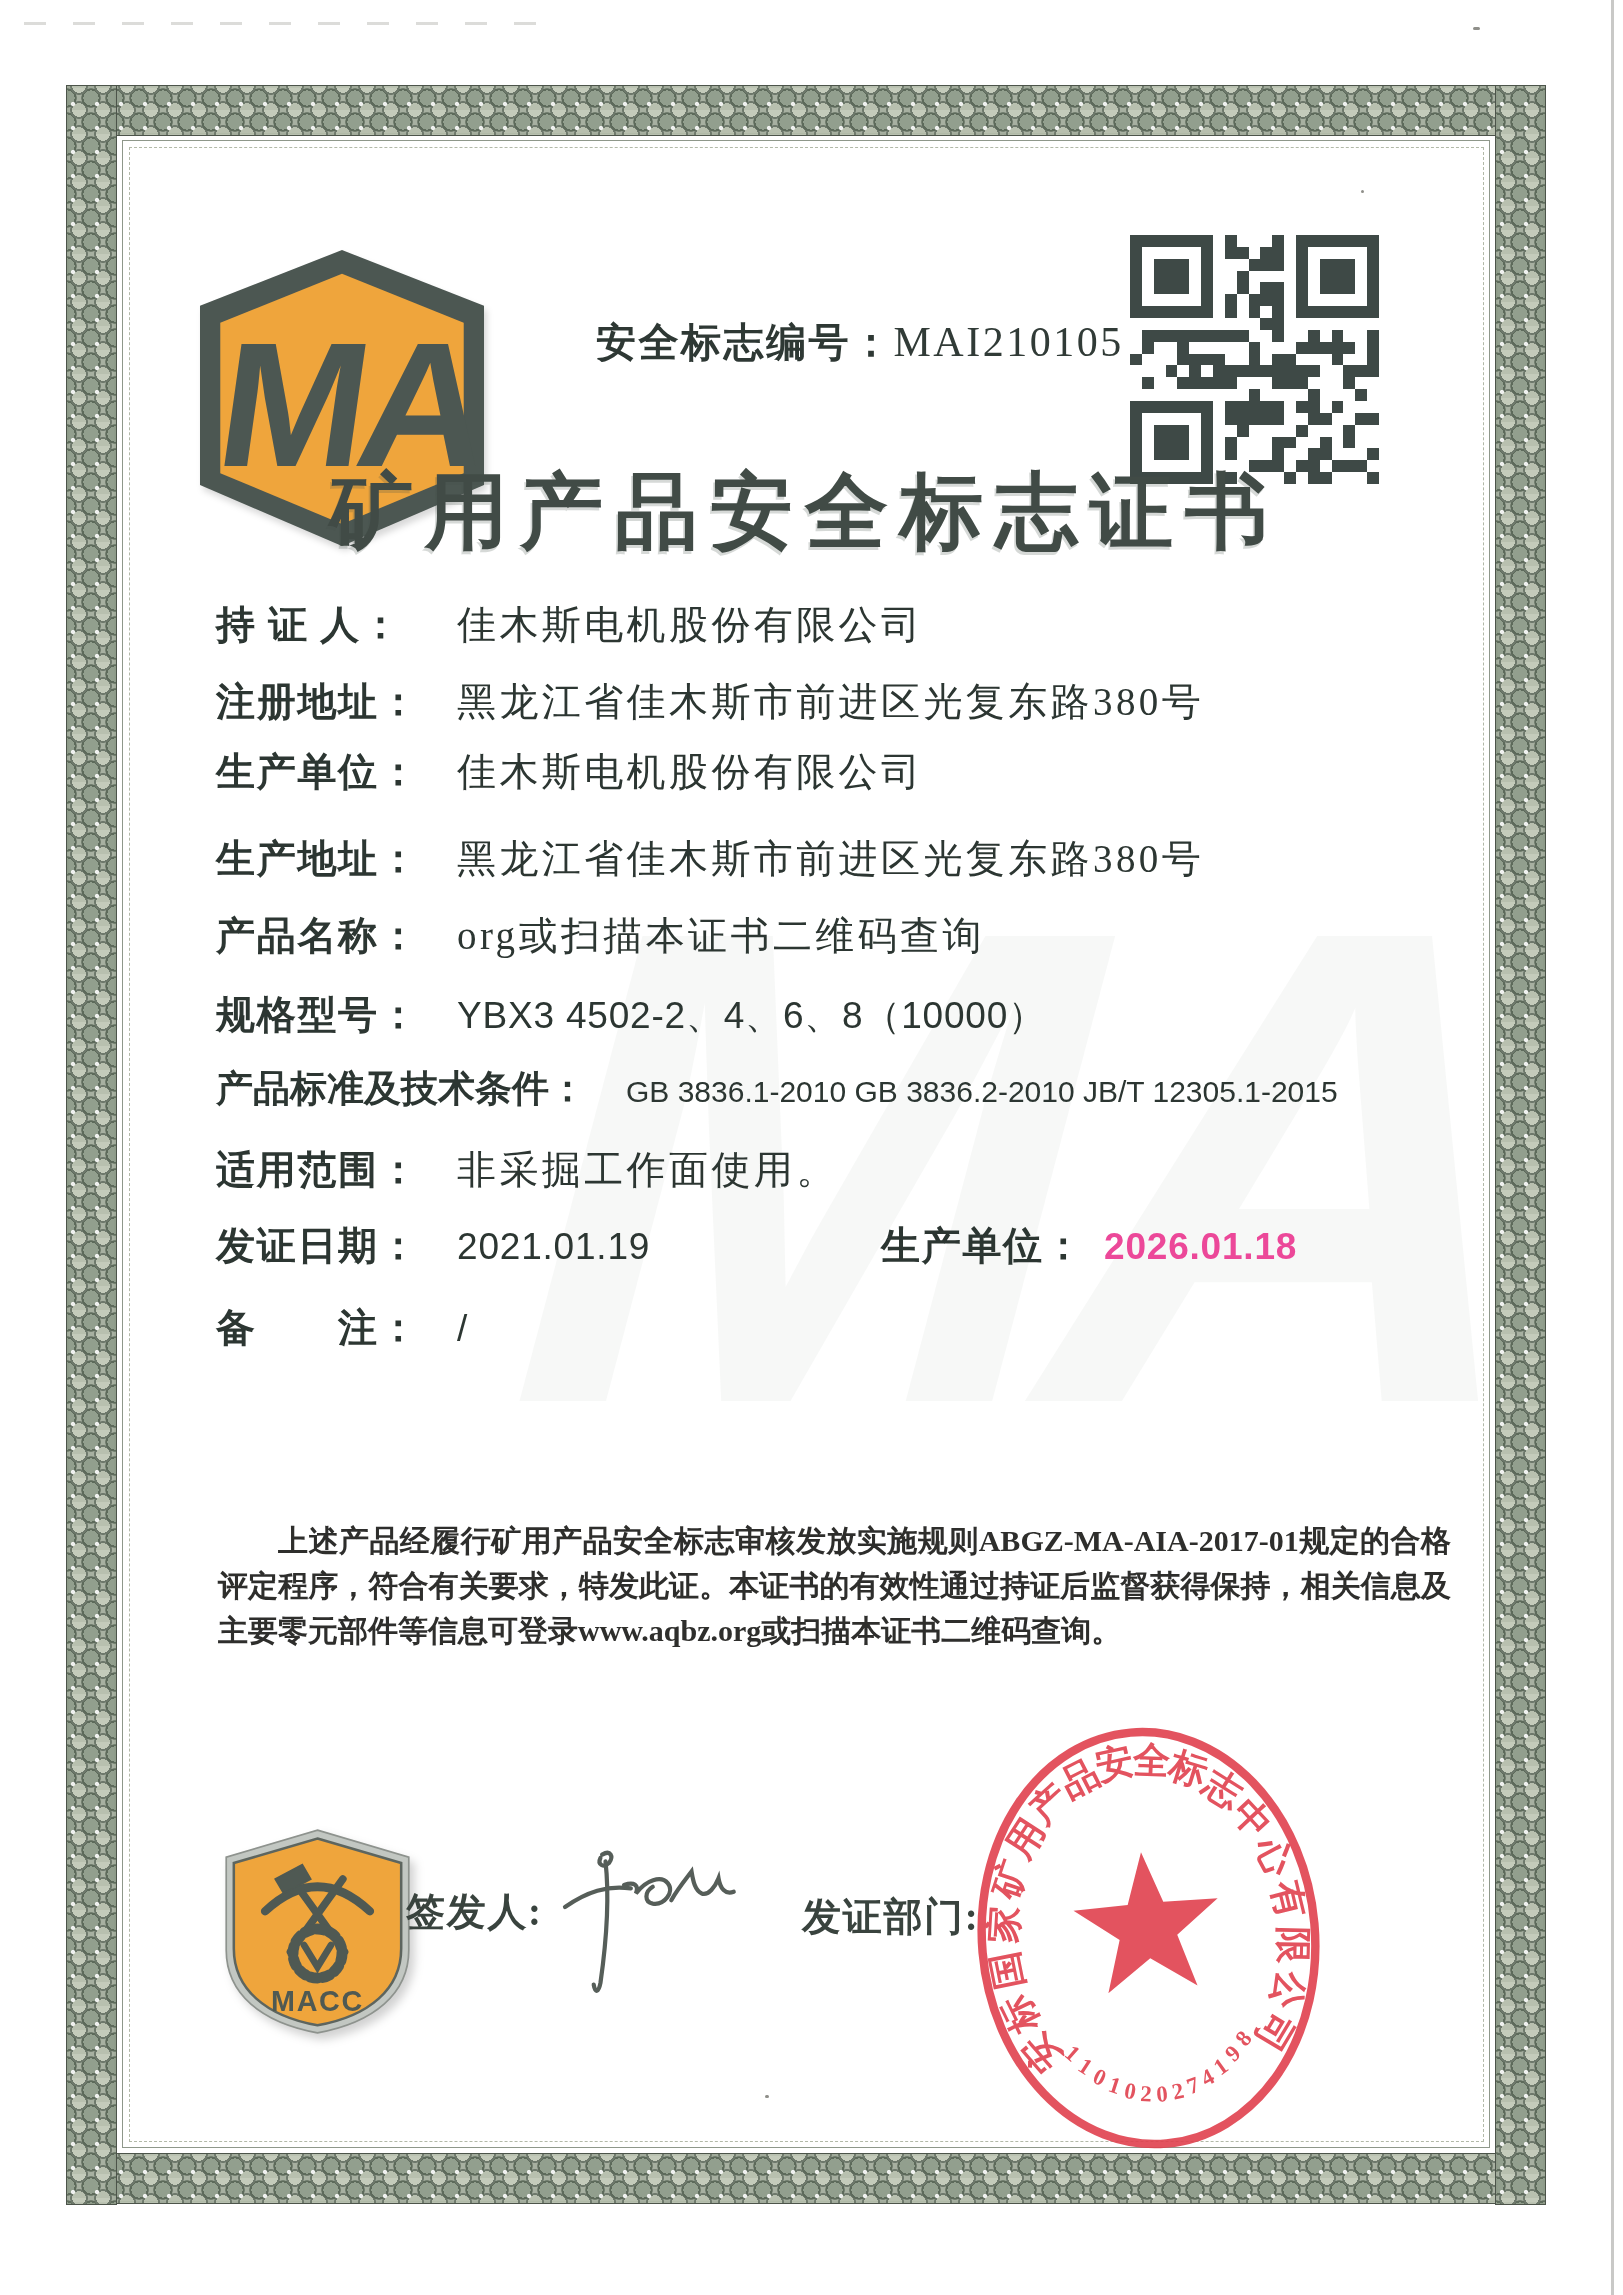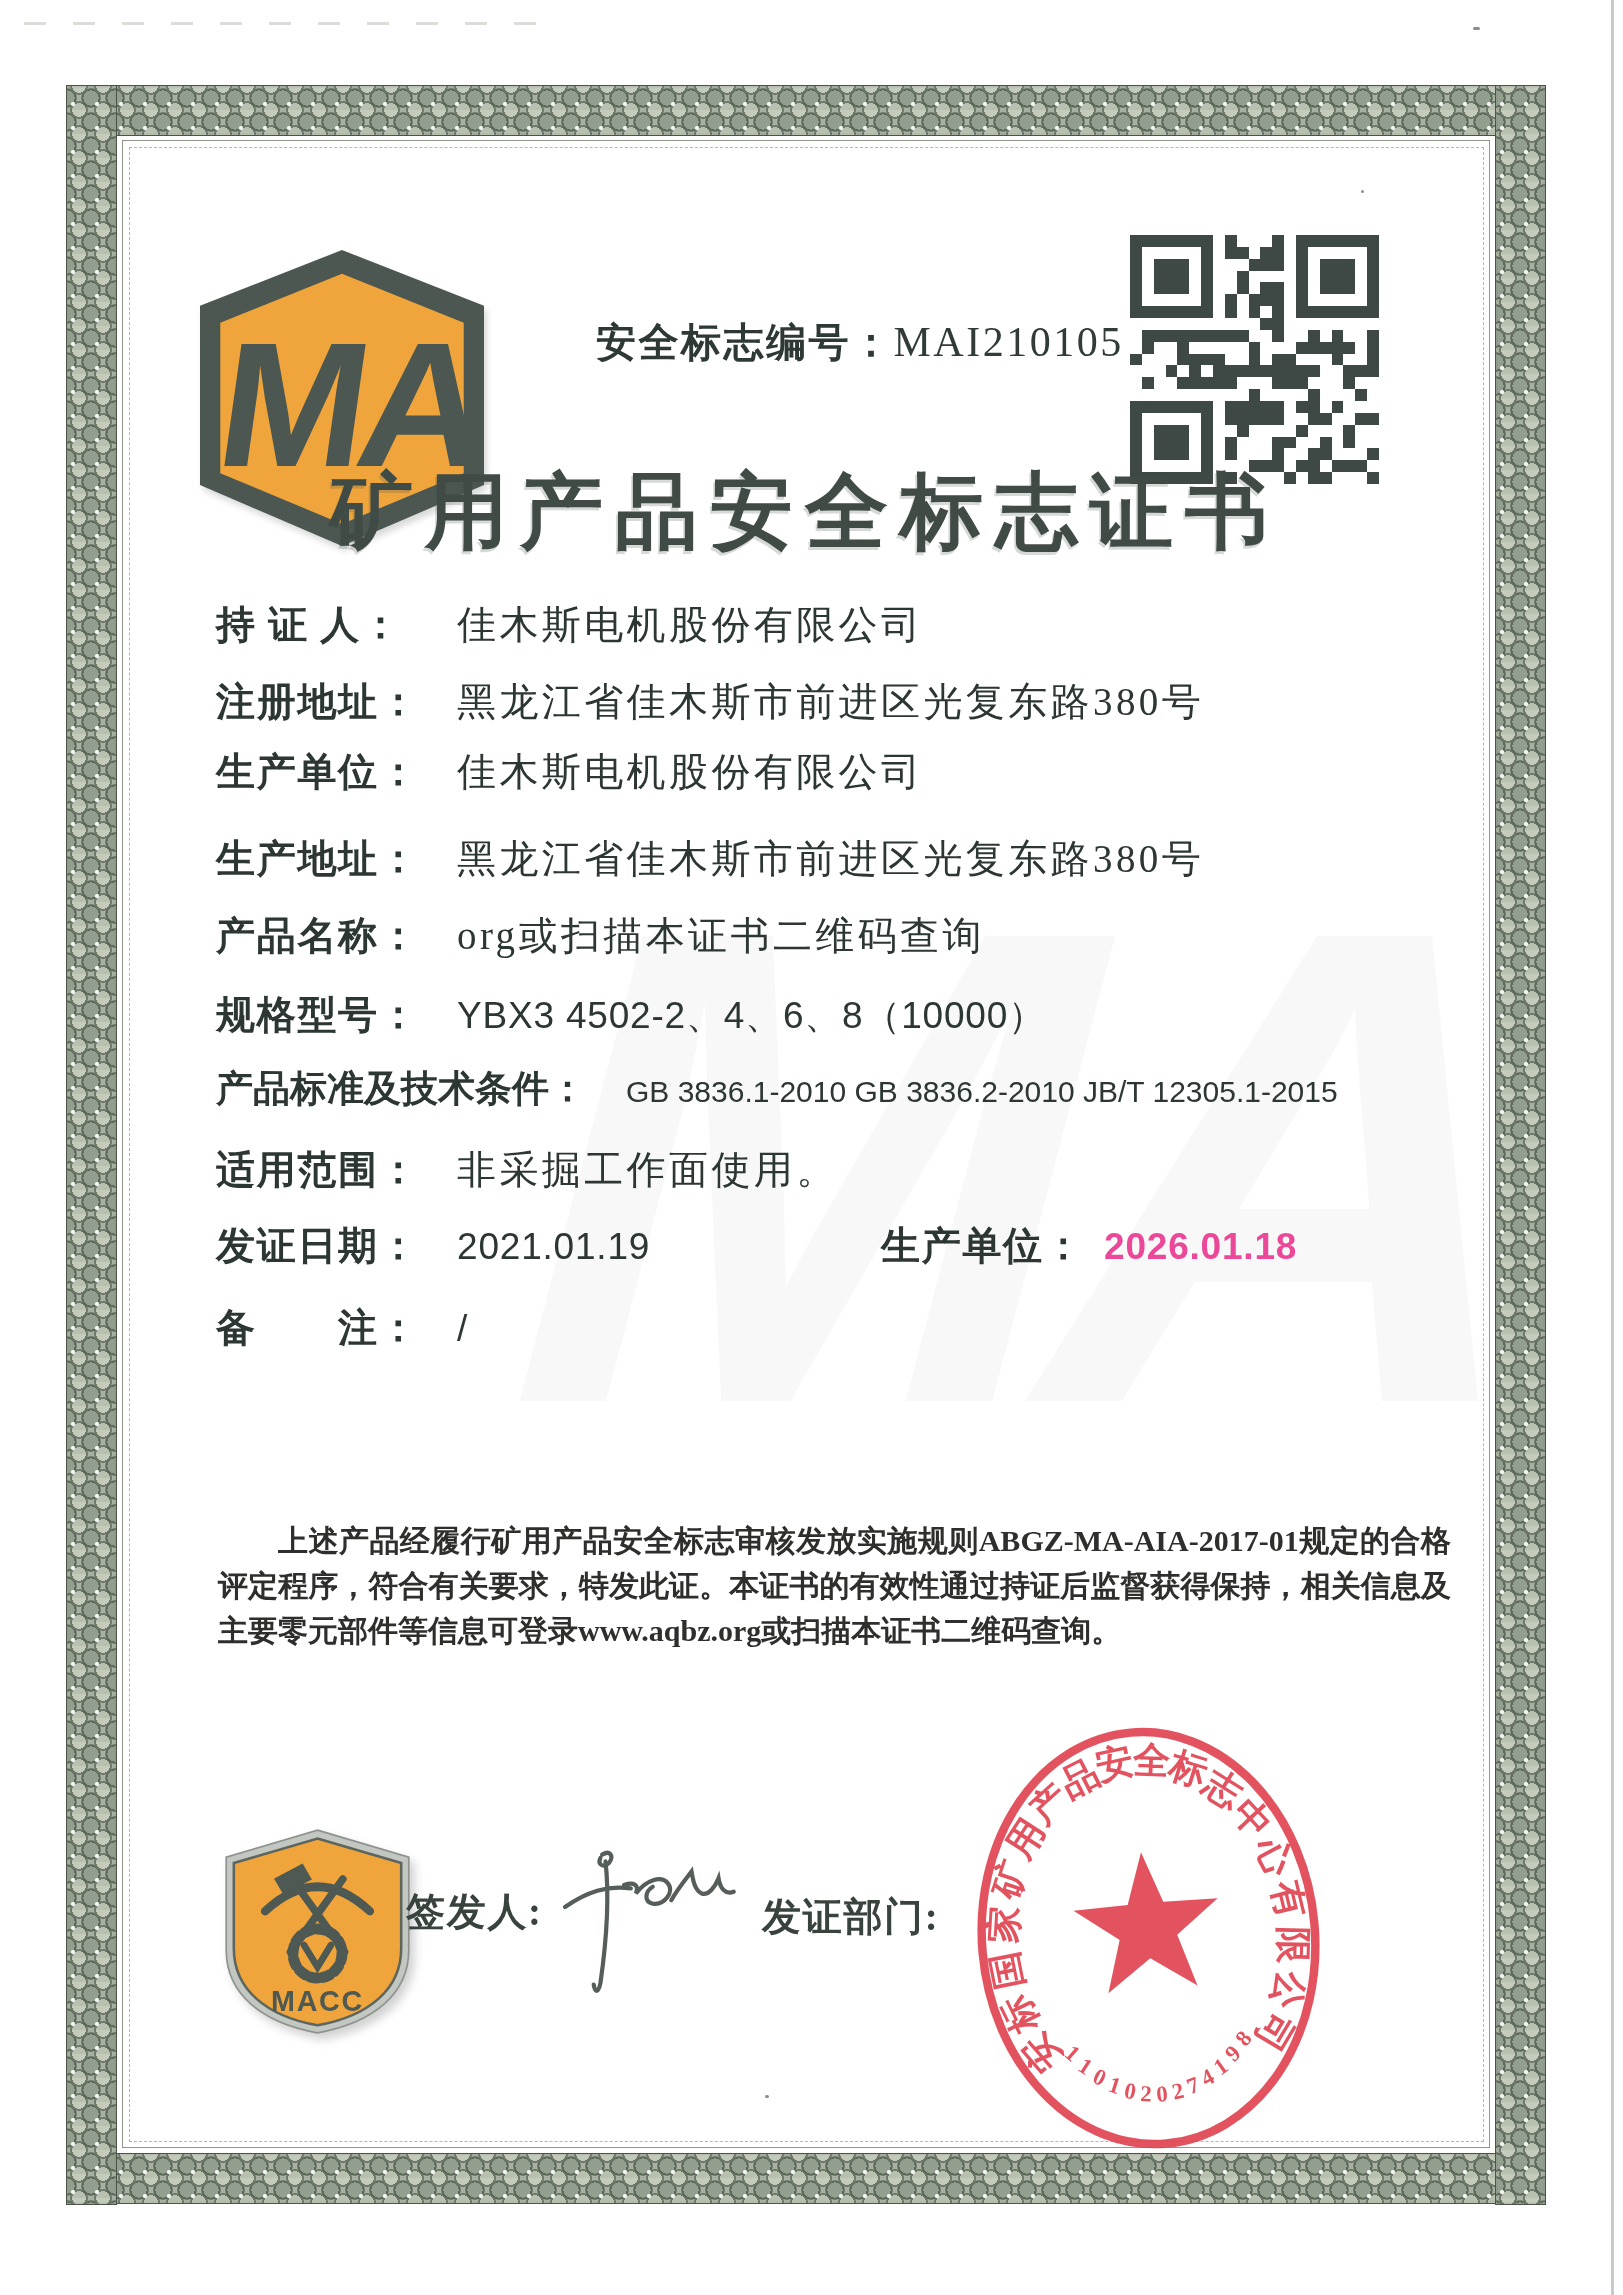--- a/index.html
+++ b/index.html
@@ -245,21 +245,21 @@
   <svg class="abs" style="left:558px;top:1826px;" width="203" height="194" viewBox="0 0 240 230">
     <g fill="none" stroke="#565e59" stroke-width="5" stroke-linecap="round">
       <path d="M52,34 C62,28 66,36 60,44 C54,50 46,46 50,38"></path>
       <path d="M56,42 C60,78 58,130 50,186 C48,196 44,200 42,188"></path>
       <path d="M8,96 C34,78 58,70 86,74"></path>
       <path d="M78,70 C90,66 96,70 92,80 C104,64 122,58 130,68 C138,78 126,94 112,92 C102,90 102,78 112,72"></path>
       <path d="M134,88 C142,74 152,62 158,54 C160,66 162,76 170,80 C178,83 186,72 190,62 C192,74 198,82 208,78"></path>
     </g>
   </svg>
 
-  <div class="abs sig-label" style="left:762px;top:1890px;">发证部门:</div>
+  <div class="abs sig-label" style="left:802px;top:1890px;">发证部门:</div>
 
   <svg id="stamp" class="abs" style="left:971px;top:1725px;opacity:.9;" width="355" height="427" viewBox="0 0 420 505">
     <g transform="rotate(-5 210 252)">
       <ellipse cx="210" cy="252" rx="197" ry="244" fill="none" stroke="#e0414e" stroke-width="10"></ellipse>
       <polygon transform="translate(210,240) scale(0.9)" points="0,-100 23.5,-32.4 95.1,-30.9 38,12.4 58.8,80.9 0,40 -58.8,80.9 -38,12.4 -95.1,-30.9 -23.5,-32.4" fill="#e0414e"></polygon>
       <g id="stamp-ring">
           <text class="ring-ch" text-anchor="middle" transform="translate(83.8,367.2) rotate(-126.0)">安</text>
           <text class="ring-ch" text-anchor="middle" transform="translate(64.5,322.8) rotate(-111.2)">标</text>
           <text class="ring-ch" text-anchor="middle" transform="translate(55.0,273.7) rotate(-96.4)">国</text>
           <text class="ring-ch" text-anchor="middle" transform="translate(55.7,223.1) rotate(-81.5)">家</text>

